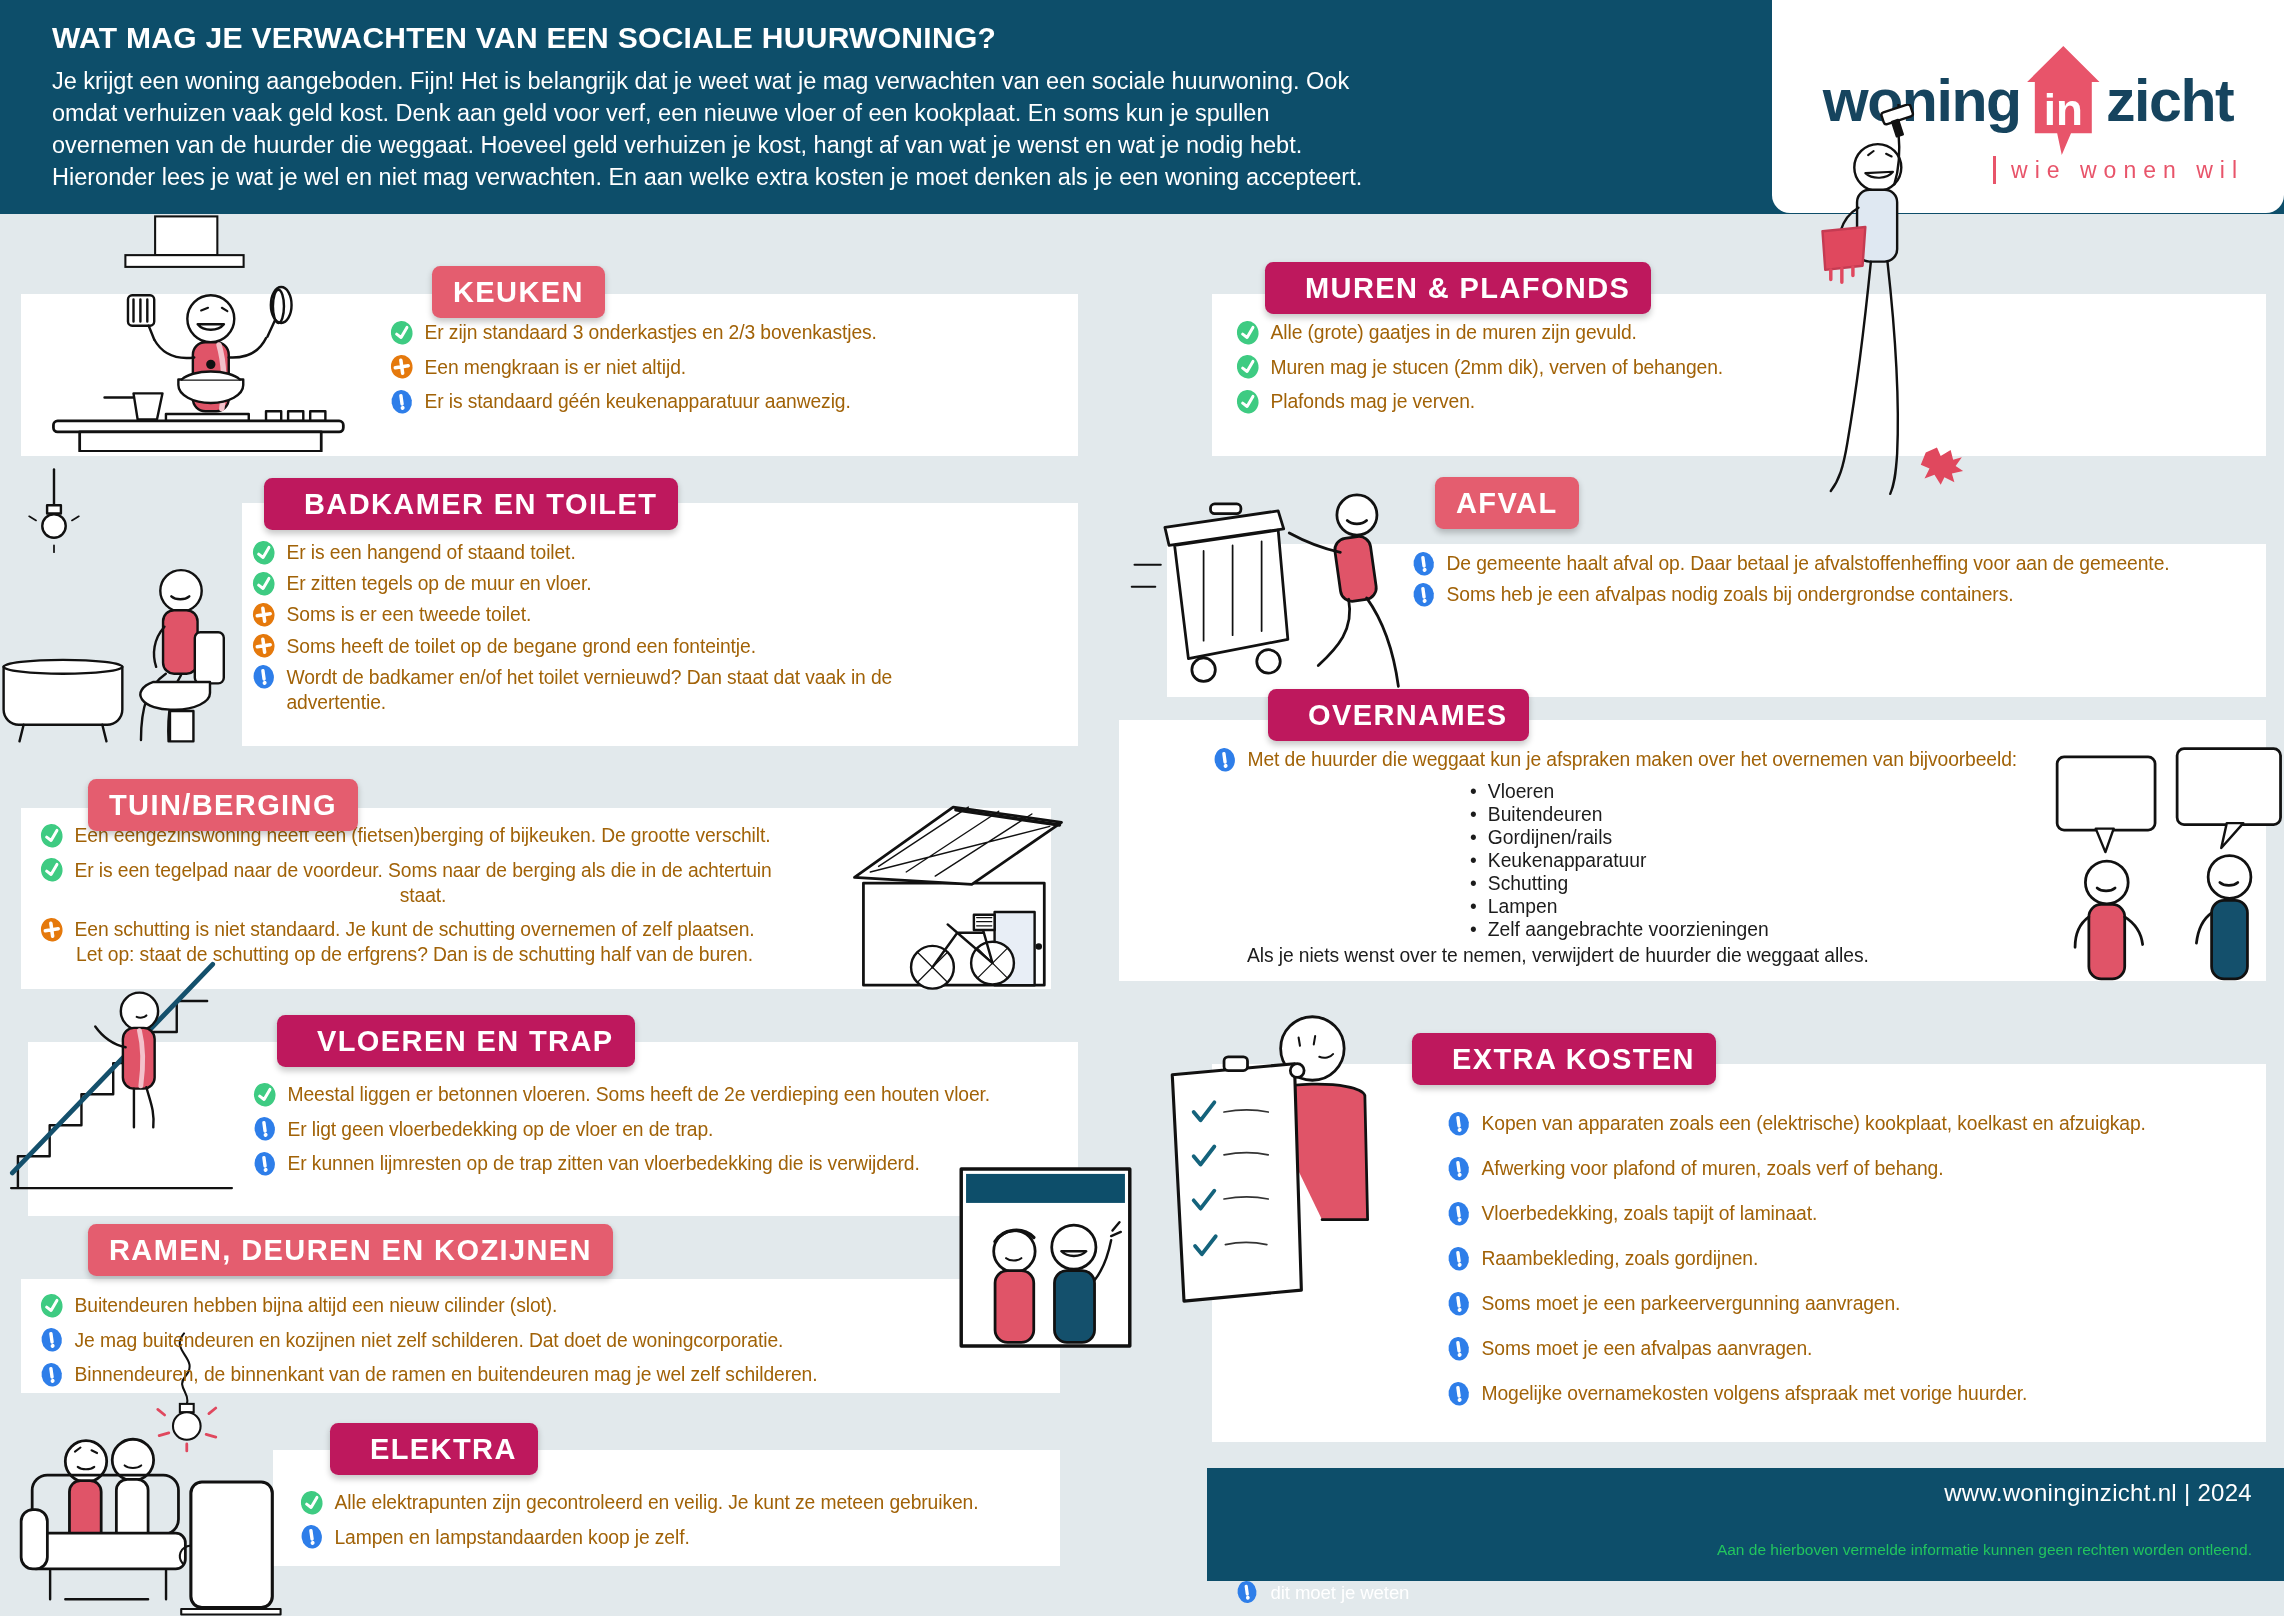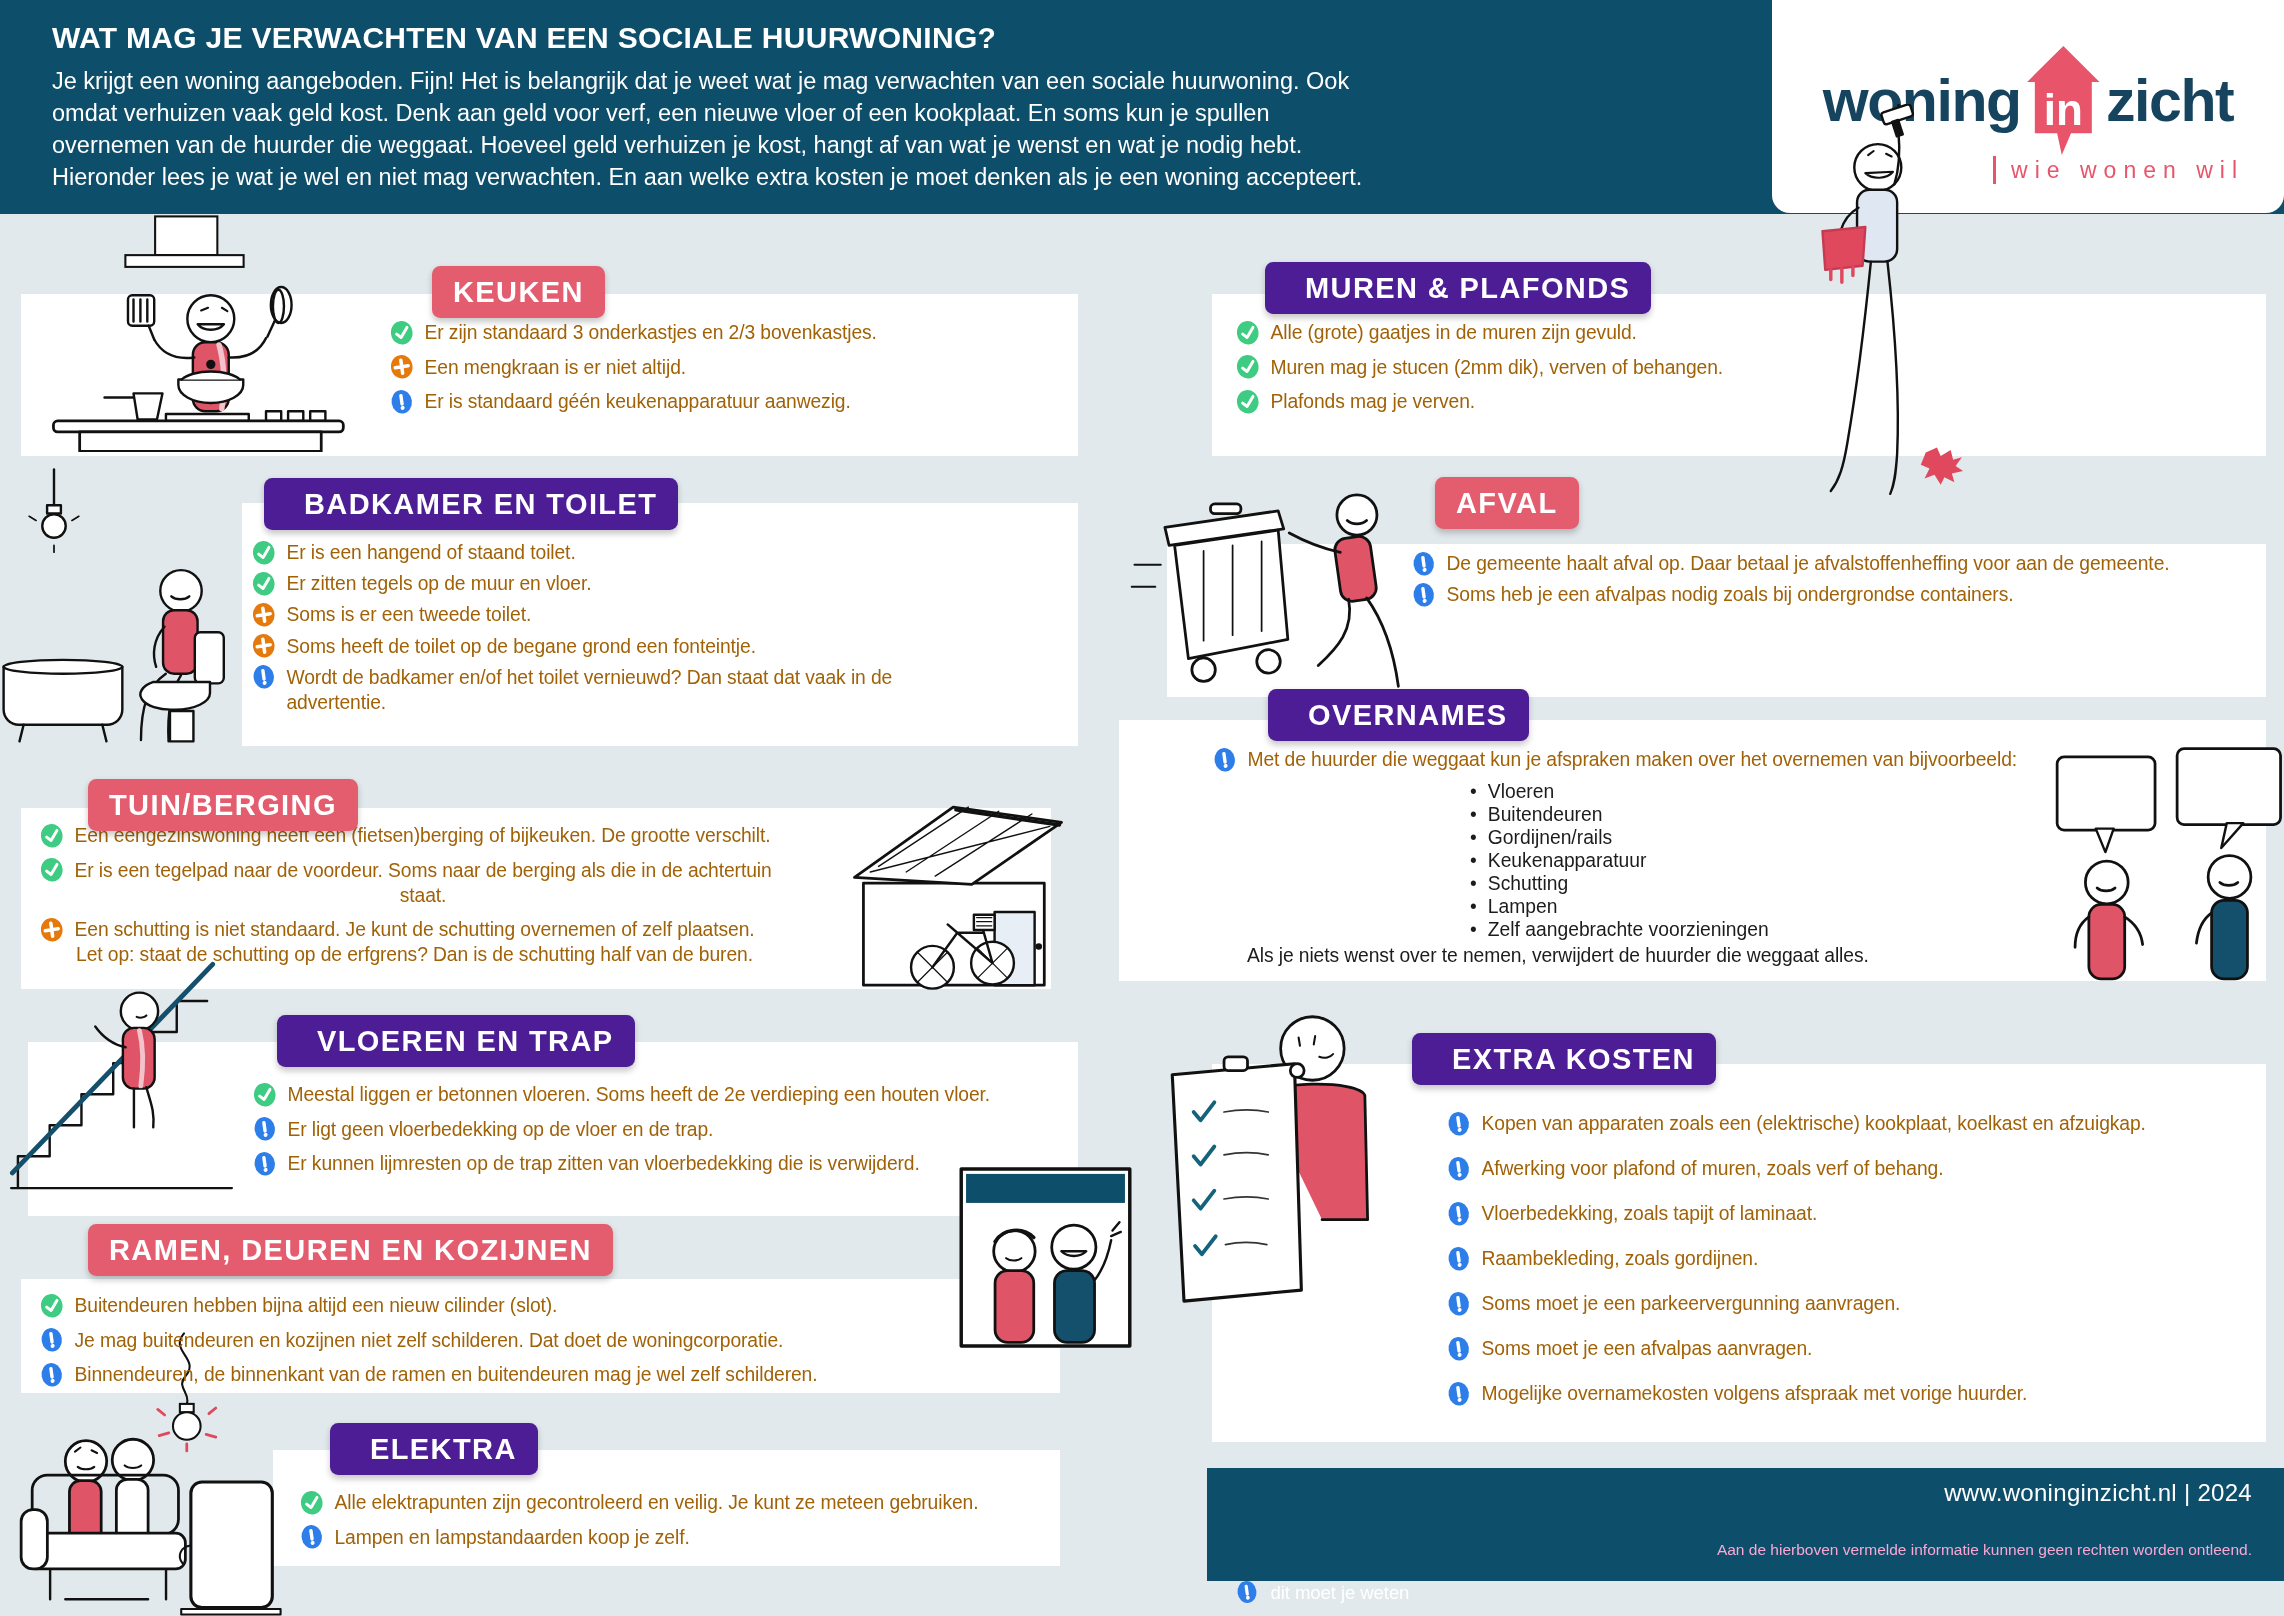--- a/index.html
+++ b/index.html
@@ -29,21 +29,21 @@
   #band-overnames{left:1119px;top:720px;width:1147px;height:261px;}
   #band-tuin{left:21px;top:808px;width:1030px;height:181px;}
   #band-vloeren{left:28px;top:1042px;width:1050px;height:174px;}
   #band-extra{left:1212px;top:1064px;width:1054px;height:378px;}
   #band-ramen{left:21px;top:1279px;width:1039px;height:114px;}
   #band-elektra{left:273px;top:1450px;width:787px;height:116px;}
 
   
   .tab{position:absolute;color:#fff;font-weight:700;font-size:29px;letter-spacing:1.4px;padding:9.7px 21px;border-radius:8.3px;box-shadow:0 3.5px 6.2px rgba(0,0,0,.22);white-space:nowrap;z-index:5;}
   .tab.red{background:#e45d6f;}
-  .tab.teal{background:#4c1d95;padding-left:40px;}
+  .tab.teal{background:#be185d;padding-left:40px;}
   #tab-keuken{left:432px;top:266px;}
   #tab-muren{left:1265px;top:262px;}
   #tab-badkamer{left:264px;top:478px;}
   #tab-afval{left:1435px;top:477px;}
   #tab-overnames{left:1268px;top:689px;}
   #tab-tuin{left:88px;top:779px;}
   #tab-vloeren{left:277px;top:1015px;}
   #tab-extra{left:1412px;top:1033px;}
   #tab-ramen{left:88px;top:1224px;}
   #tab-elektra{left:330px;top:1423px;}
@@ -71,21 +71,21 @@
   
   .overnames-intro{position:absolute;left:1213px;top:747px;z-index:4;}
   .bullets{position:absolute;left:1470px;top:780px;font-size:19.3px;line-height:23px;color:#1c1c1c;z-index:4;}
   .bullet{display:flex;gap:11px;}
   .bullet .dot{font-size:19.3px;}
   .overnames-closing{position:absolute;left:1247px;top:945px;font-size:19.3px;letter-spacing:-0.1px;color:#1c1c1c;z-index:4;}
 
   
   .footer{position:absolute;left:1207px;top:1468px;width:1077px;height:113px;background:#0d4e6a;z-index:6;}
   .website{position:absolute;right:32px;top:11px;font-size:24px;color:#fff;letter-spacing:0.3px;}
-  .disclaimer{position:absolute;right:32px;top:73px;font-size:15.5px;color:#f9a8d4;}
+  .disclaimer{position:absolute;right:32px;top:73px;font-size:15.5px;color:#22c55e;}
 
   
   .illus{position:absolute;z-index:3;pointer-events:none;}
   .illus svg{display:block;}
 </style>
 </head>
 <body>
 
 <div id="canvas">
 

